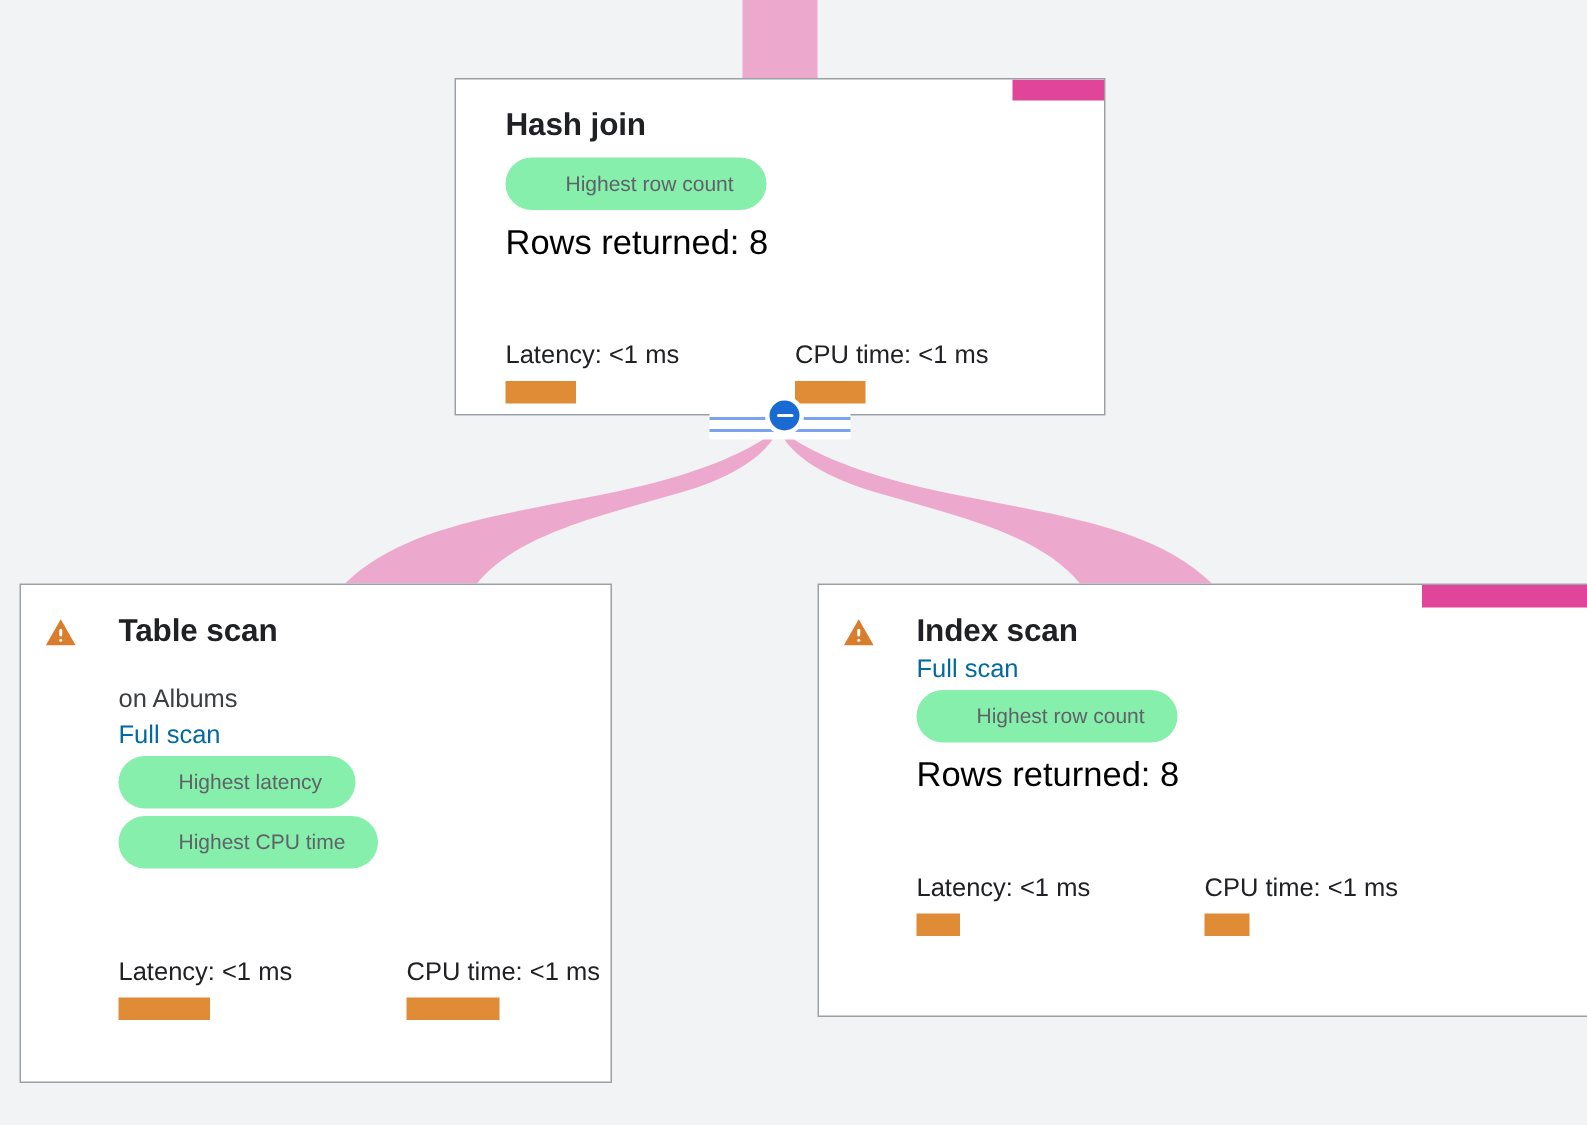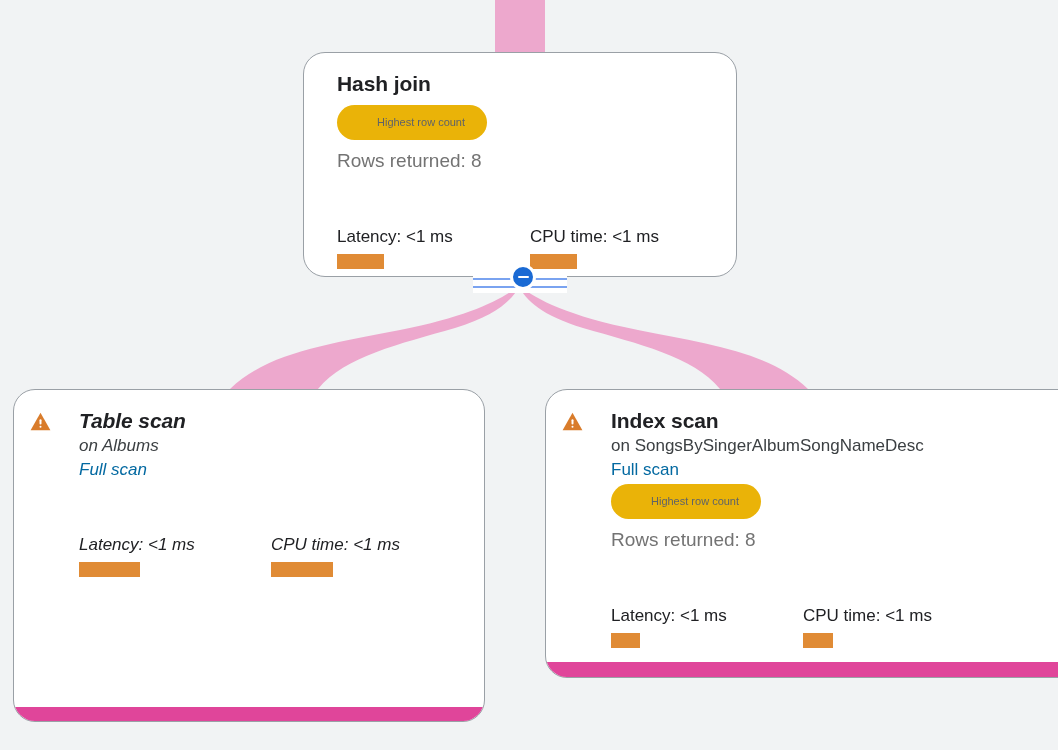--- a/index.html
+++ b/index.html
@@ -31,25 +31,25 @@
     width: 1058px;
     height: 750px;
     pointer-events: none;
   }
 
   
   .node {
     position: absolute;
     background: #ffffff;
     border: 1px solid #9aa0a6;
-    border-radius: 22px;
+    border-radius: 0;
     box-sizing: border-box;
     overflow: hidden;
     display: flex;
-    flex-direction: column;
+    flex-direction: row;
   }
   .node-body {
     flex: 1 1 auto;
     padding: 18px 16px 8px 16px;
     box-sizing: border-box;
     position: relative;
   }
   .node-accent {
     flex: 0 0 auto;
     width: 100%;
@@ -80,48 +80,48 @@
     font-weight: bold;
     color: #202124;
     line-height: 26px;
     letter-spacing: -0.1px;
     white-space: nowrap;
   }
   .node-subtitle {
     font-size: 17px;
     color: #3c4043;
     line-height: 24px;
-    margin-top: 0;
+    margin-top: 20px;
     white-space: nowrap;
   }
   .node-subtitle2 {
     font-size: 17px;
     color: #0369a1;
     line-height: 23px;
     white-space: nowrap;
   }
 
   .chips {
     margin-top: 3px;
   }
   .chip {
     display: inline-block;
-    background: #eab308;
+    background: #86efac;
     color: #5f6368;
-    font-size: 11px;
+    font-size: 14px;
     line-height: 20px;
     border-radius: 18px;
     padding: 7px 22px 8px 40px;
     margin-bottom: 5px;
     white-space: nowrap;
   }
 
   .rows-returned {
-    font-size: 19px;
-    color: #737373;
+    font-size: 23px;
+    color: #000000;
     line-height: 24px;
     margin-top: 4px;
     white-space: nowrap;
   }
 
   .metrics {
     display: flex;
     margin-top: 13px;
   }
   .metric {
@@ -231,34 +231,38 @@
               <div class="metric-label">CPU time: &lt;1 ms</div>
               <div class="metric-bar" style="width:47px;"></div>
             </div>
           </div>
         </div>
       </div>
     </div>
     <div class="node-accent" style="height:14px; background:#e0459a;"></div>
   </div>
 
-  <div class="node" id="node-table-scan" style="left:13px; top:389px; width:472px; height:333px;font-style:italic;">
+  <div class="node" id="node-table-scan" style="left:13px; top:389px; width:395px; height:333px;">
     <div class="node-body">
       <div class="node-head">
         <div class="warn-slot">
           <svg class="warn-icon" viewBox="0 0 21 19" xmlns="http://www.w3.org/2000/svg">
             <path d="M10.5 0.8 L20.4 18.2 L0.6 18.2 Z" fill="#d97c2b"></path>
             <rect x="9.5" y="7.2" width="2" height="5.2" rx="1" fill="#ffffff"></rect>
             <rect x="9.5" y="13.8" width="2" height="2" rx="1" fill="#ffffff"></rect>
           </svg>
         </div>
         <div class="head-col">
           <div class="node-title">Table scan</div>
           <div class="node-subtitle">on Albums</div>
           <div class="node-subtitle2">Full scan</div>
+          <div class="chips">
+            <span class="chip">Highest latency</span><br>
+            <span class="chip">Highest CPU time</span>
+          </div>
           <div class="metrics">
             <div class="metric" style="width:192px;">
               <div class="metric-label">Latency: &lt;1 ms</div>
               <div class="metric-bar" style="width:61px;"></div>
             </div>
             <div class="metric">
               <div class="metric-label">CPU time: &lt;1 ms</div>
               <div class="metric-bar" style="width:62px;"></div>
             </div>
           </div>
@@ -273,21 +277,20 @@
       <div class="node-head">
         <div class="warn-slot">
           <svg class="warn-icon" viewBox="0 0 21 19" xmlns="http://www.w3.org/2000/svg">
             <path d="M10.5 0.8 L20.4 18.2 L0.6 18.2 Z" fill="#d97c2b"></path>
             <rect x="9.5" y="7.2" width="2" height="5.2" rx="1" fill="#ffffff"></rect>
             <rect x="9.5" y="13.8" width="2" height="2" rx="1" fill="#ffffff"></rect>
           </svg>
         </div>
         <div class="head-col">
           <div class="node-title">Index scan</div>
-          <div class="node-subtitle">on SongsBySingerAlbumSongNameDesc</div>
           <div class="node-subtitle2">Full scan</div>
           <div class="chips">
             <span class="chip">Highest row count</span>
           </div>
           <div class="rows-returned">Rows returned: 8</div>
           <div class="metrics">
             <div class="metric" style="width:192px;">
               <div class="metric-label">Latency: &lt;1 ms</div>
               <div class="metric-bar" style="width:29px;"></div>
             </div>

